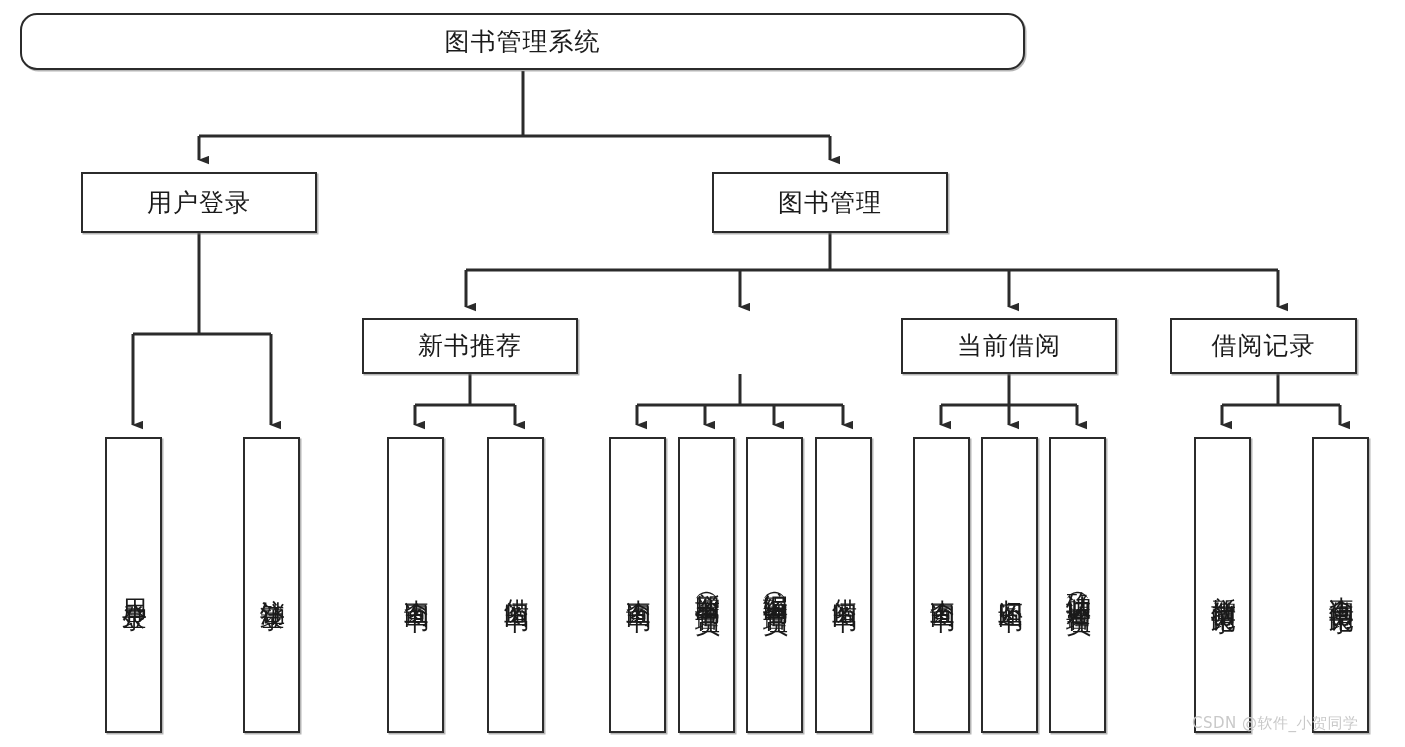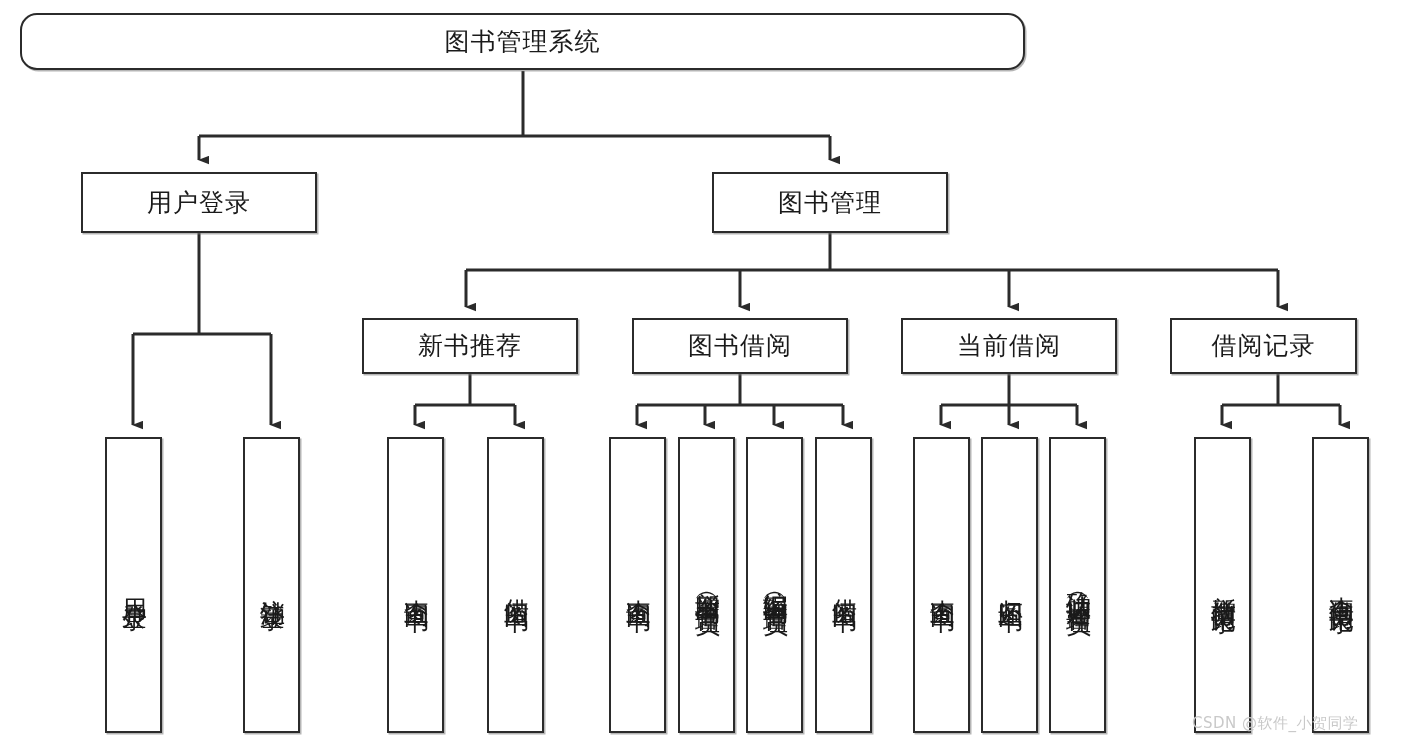--- a/index.html
+++ b/index.html
@@ -124,23 +124,20 @@
   <div class="node horiz" style="left:81px; top:172px; width:236px; height:61px;">
     <span>用户登录</span>
   </div>
   <div class="node horiz" style="left:712px; top:172px; width:236px; height:61px;">
     <span>图书管理</span>
   </div>
 
   <div class="node horiz" style="left:362px; top:318px; width:216px; height:56px;">
     <span>新书推荐</span>
   </div>
-  <div class="node horiz" style="left:632px; top:318px; width:216px; height:56px;">
-    <span>图书借阅</span>
-  </div>
   <div class="node horiz" style="left:901px; top:318px; width:216px; height:56px;font-family:Liberation Serif, serif;">
     <span>当前借阅</span>
   </div>
   <div class="node horiz" style="left:1170px; top:318px; width:187px; height:56px;">
     <span>借阅记录</span>
   </div>
 
   <div class="node vert" style="left:105px; top:437px; width:57px; height:296px;">
     <span class="vtext">用户登录</span>
   </div>

